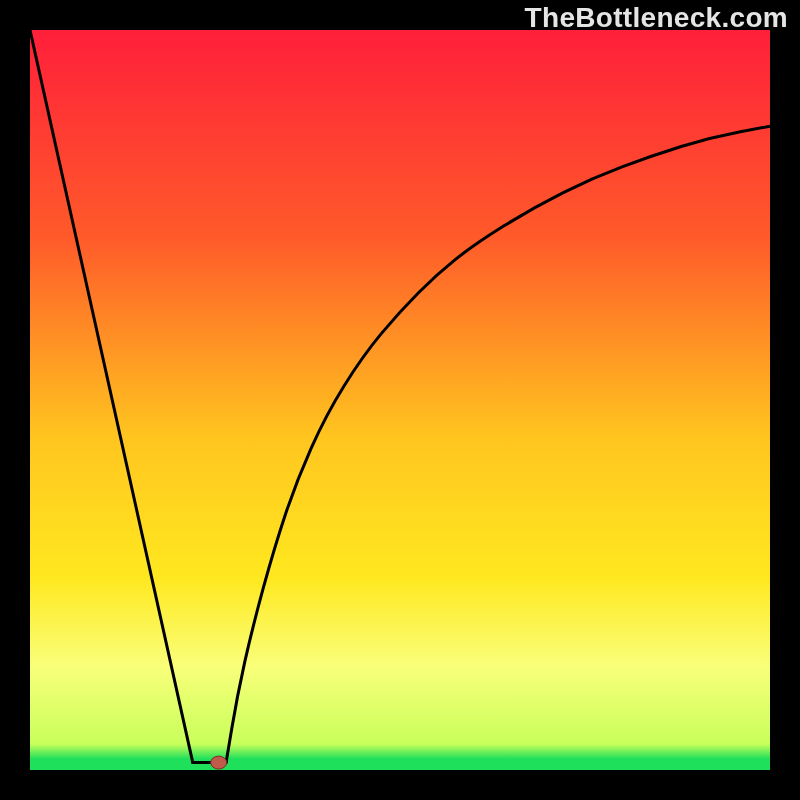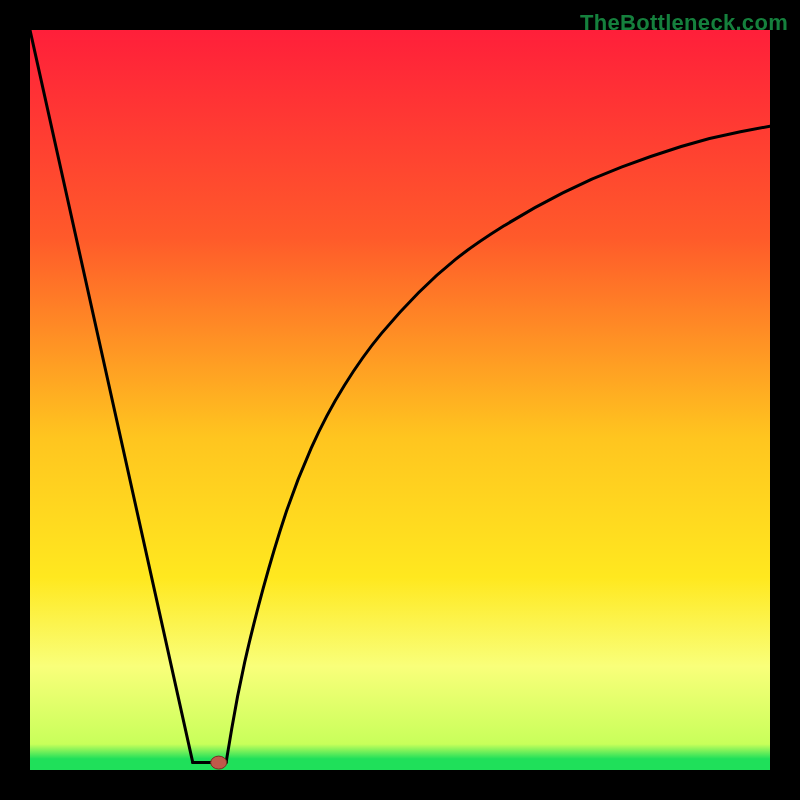--- a/index.html
+++ b/index.html
@@ -12,24 +12,24 @@
     overflow: hidden;
   }
   .frame {
     position: relative;
     width: 800px;
     height: 800px;
     background: #000;
   }
   .watermark {
     position: absolute;
-    top: 10px;
+    top: 2px;
     right: 12px;
-    color: #15803d;
-    font-size: 22px;
+    color: #e5e5e5;
+    font-size: 28px;
     font-weight: 600;
     letter-spacing: 0.3px;
     z-index: 5;
     user-select: none;
   }
   .plot-area {
     position: absolute;
     left: 30px;
     top: 30px;
     width: 740px;

